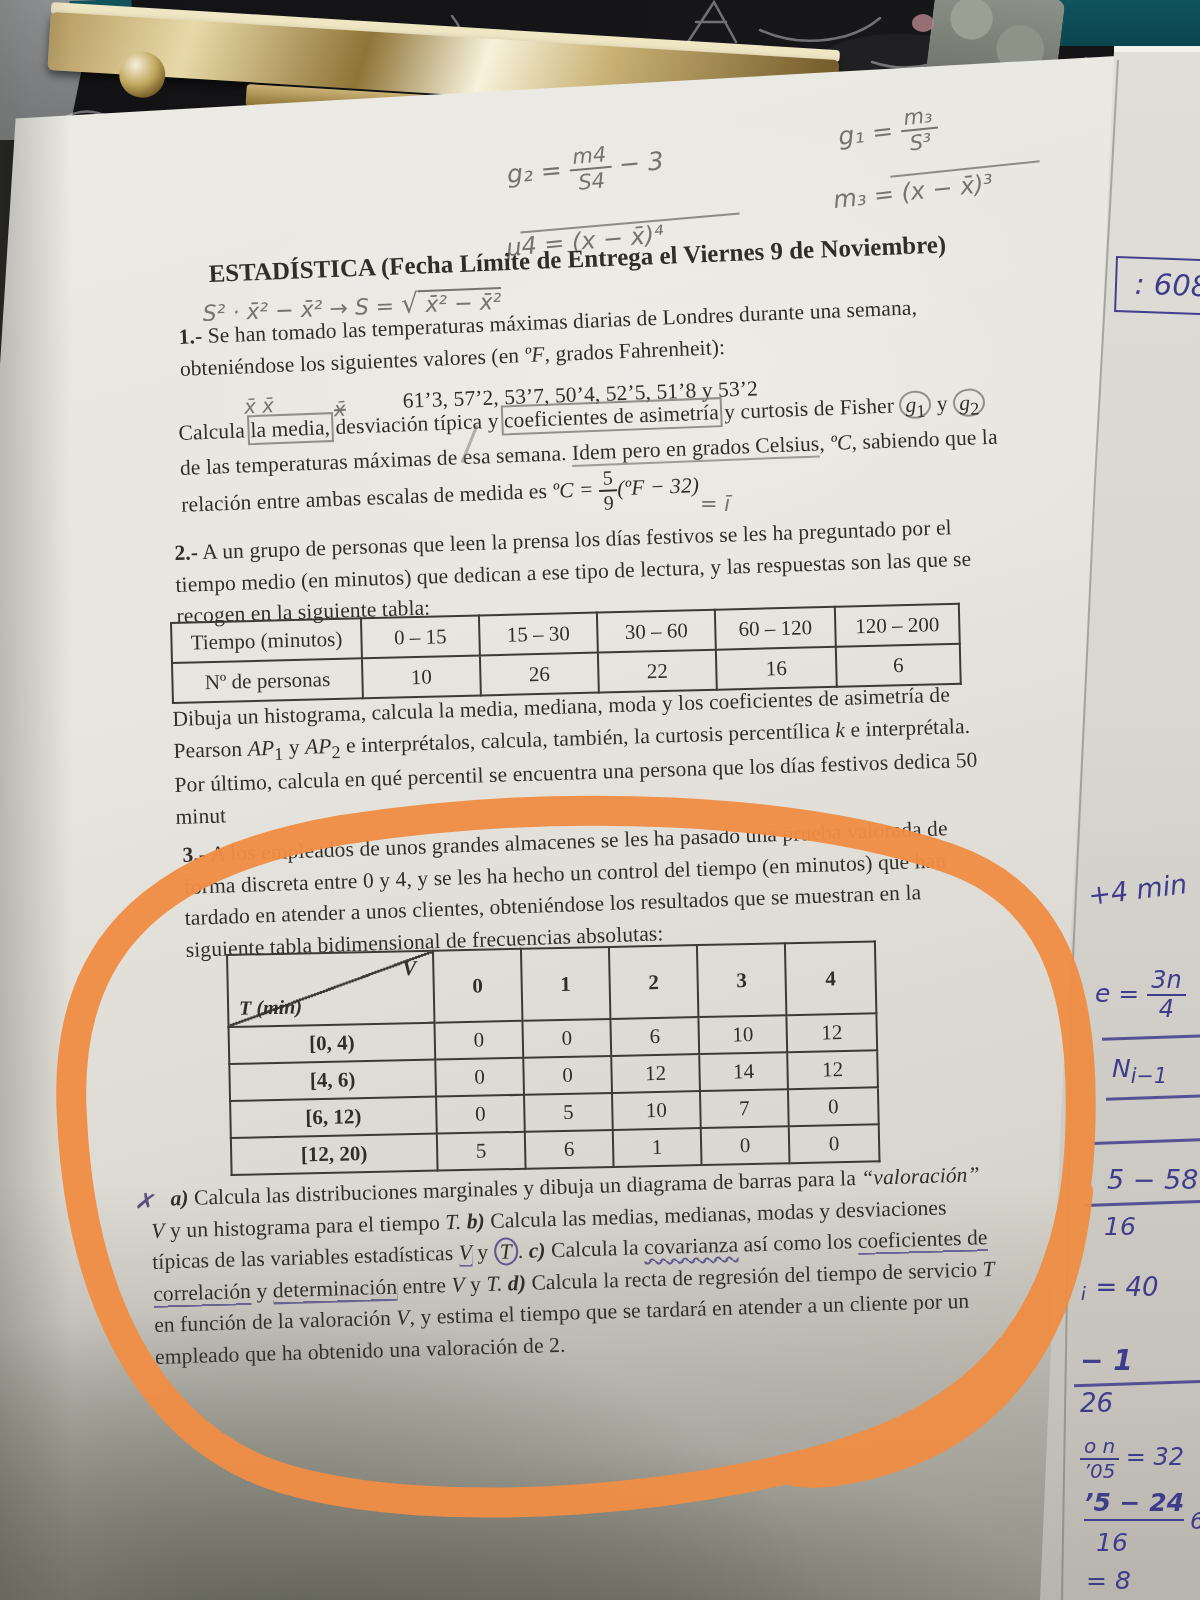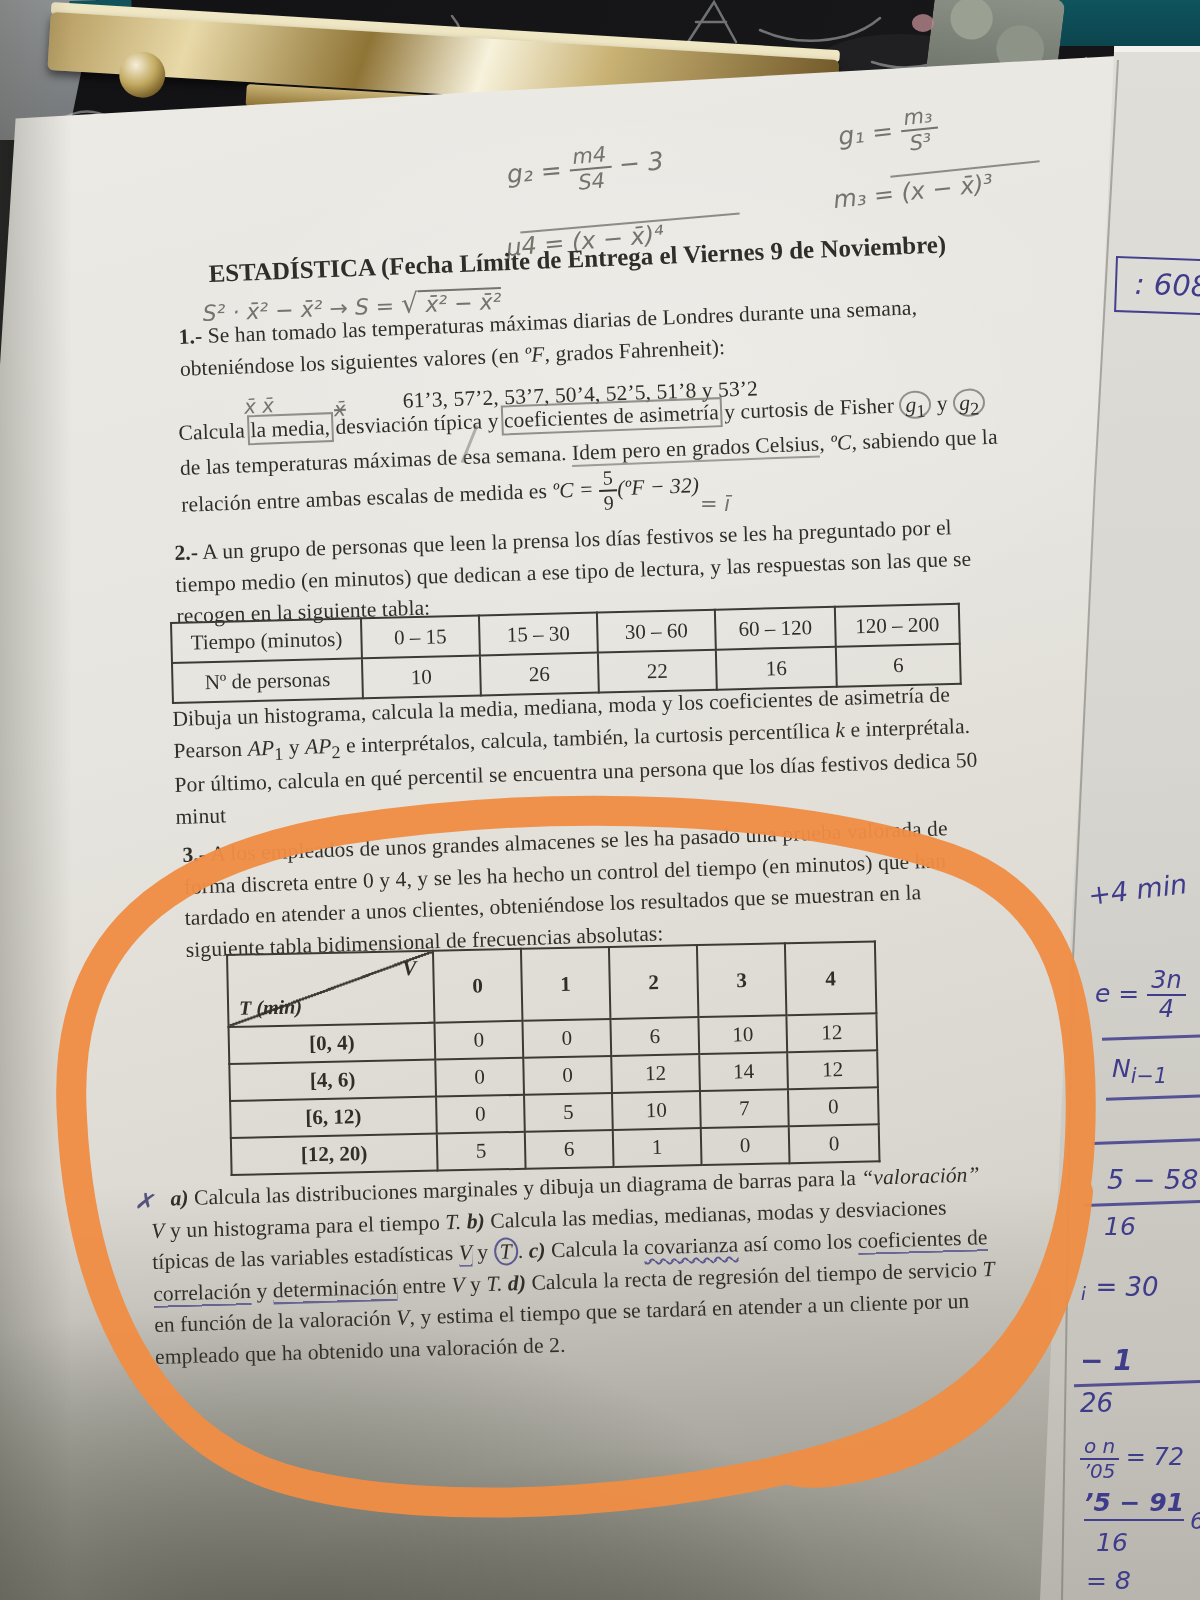--- a/index.html
+++ b/index.html
@@ -232,32 +232,32 @@
           <span class="den">4</span>
         </span>
     </div>
     <div class="rule" style="left:62px;top:990px;width:103px;transform:rotate(-2deg);"></div>
     <div class="abs" style="left:72px;top:1008px;font-size:25px;"><span>N</span><sub>i−1</sub></div>
     <div class="rule" style="left:66px;top:1050px;width:99px;transform:rotate(-2deg);"></div>
     <div class="rule" style="left:52px;top:1094px;width:113px;transform:rotate(-2deg);"></div>
     <div class="abs" style="left:67px;top:1118px;font-size:27px;">5 − 58</div>
     <div class="rule" style="left:44px;top:1156px;width:121px;transform:rotate(-2deg);"></div>
     <div class="abs" style="left:64px;top:1166px;font-size:25px;">16</div>
-    <div class="abs" style="left:40px;top:1226px;font-size:26px;"><span style="font-size:18px;">¡</span> <span>= 30</span></div>
+    <div class="abs" style="left:40px;top:1226px;font-size:26px;"><span style="font-size:18px;">¡</span> <span>= 40</span></div>
     <div class="abs" style="left:40px;top:1298px;font-size:28px;font-weight:bold;">− 1</div>
     <div class="rule" style="left:34px;top:1336px;width:131px;transform:rotate(-2deg);"></div>
     <div class="abs" style="left:40px;top:1342px;font-size:26px;">26</div>
     <div class="abs" style="left:40px;top:1390px;font-size:20px;">
       <span class="frac">
           <span class="num">o n</span>
           <span class="den">’05</span>
         </span>
-      <span style="font-size:24px;">= 72</span>
+      <span style="font-size:24px;">= 32</span>
     </div>
-    <div class="abs" style="left:44px;top:1442px;font-size:25px;font-weight:bold;border-bottom:2.5px solid #43408f;padding-bottom:2px;">’5 − 91</div>
+    <div class="abs" style="left:44px;top:1442px;font-size:25px;font-weight:bold;border-bottom:2.5px solid #43408f;padding-bottom:2px;">’5 − 24</div>
     <div class="abs" style="left:150px;top:1462px;font-size:23px;">6</div>
     <div class="abs" style="left:56px;top:1482px;font-size:25px;">16</div>
     <div class="abs" style="left:46px;top:1520px;font-size:25px;">= 8</div>
   </div>
 
   <svg class="abs" style="left:0;top:0" width="1200" height="1600">
     <polyline points="1118,60 1095,480 1072,980 1062,1600" fill="none" stroke="rgba(100,98,92,.45)" stroke-width="2"></polyline>
   </svg>
 
   <svg class="abs" style="left:0;top:0" width="1200" height="1600">

